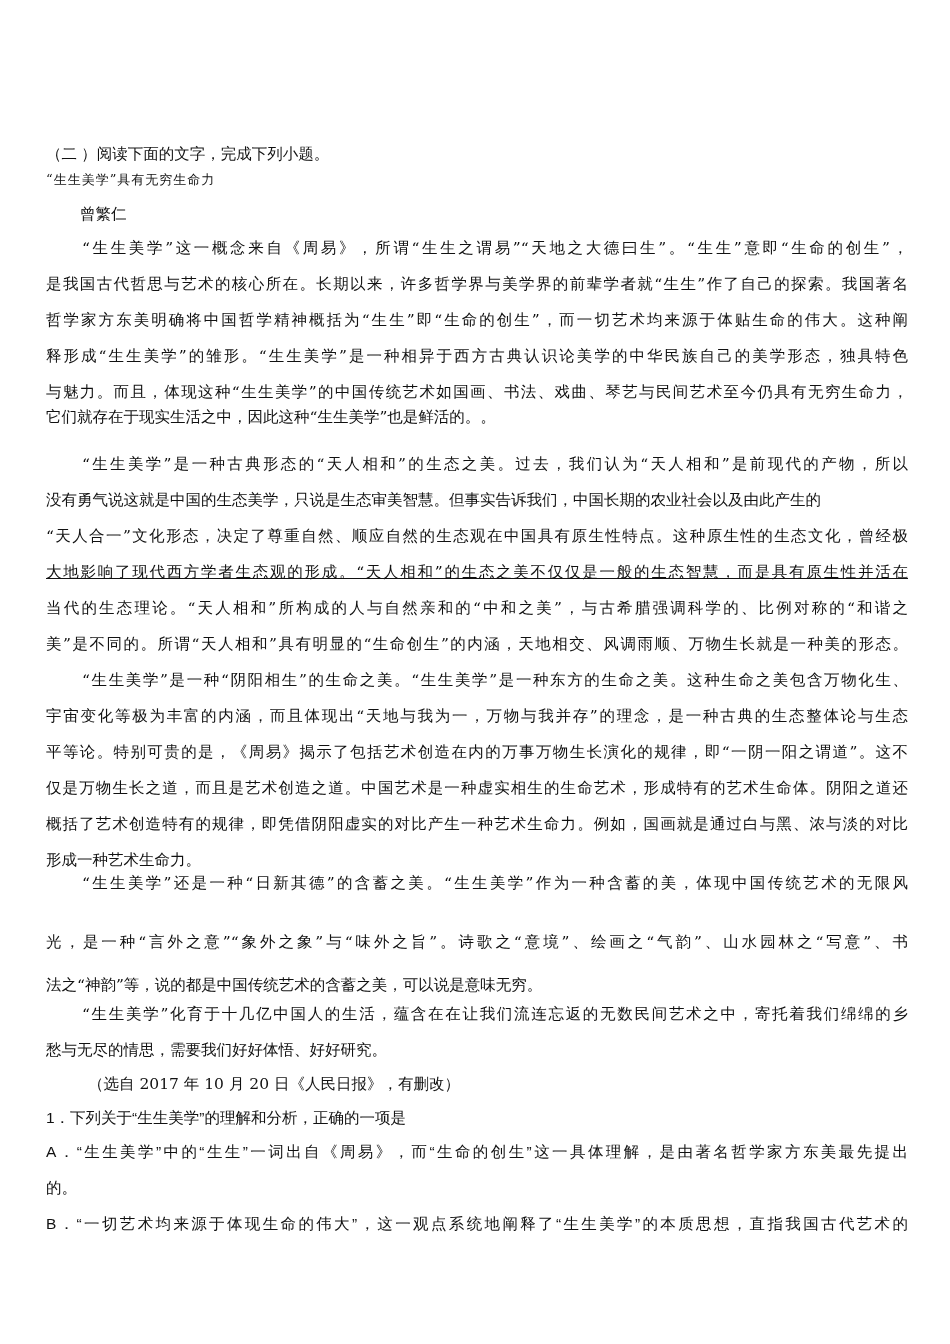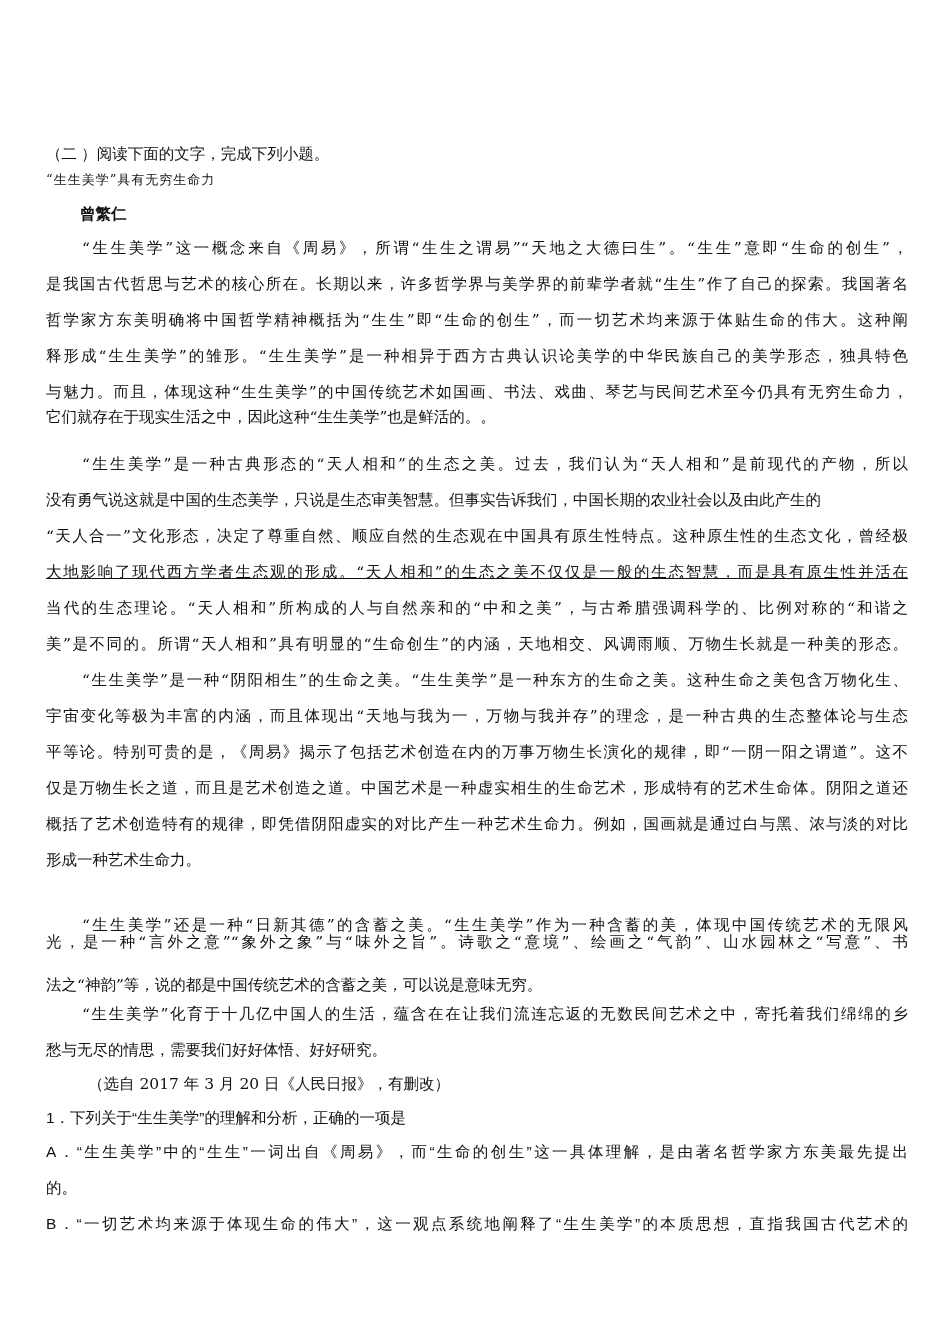--- a/index.html
+++ b/index.html
@@ -4,21 +4,21 @@
 <style>
   html, body { margin: 0; padding: 0; background: #ffffff; }
   body { width: 950px; height: 1344px; position: relative; overflow: hidden;
          font-family: "DejaVu Serif", "Liberation Serif", serif; color: #111; }
   .page { position: absolute; left: 0; top: 0; width: 950px; height: 1344px; }
   .line { position: absolute; left: 46px; white-space: nowrap; font-size: 15.5px; line-height: 20px; }
   .sans { font-family: "Liberation Sans", "DejaVu Sans", sans-serif; }
   .indent { left: 82px; }
   .indent-src { left: 88px; }
   .title { left: 46px; font-family: "DejaVu Serif", serif; font-size: 13px; letter-spacing: 1px; }
-  .author { left: 80px; font-weight: bold; }
+  .author { left: 80px; }
   .just { width: 862px; text-align-last: justify; text-align: justify; }
   .just-ind { width: 826px; text-align-last: justify; text-align: justify; }
 </style>
 </head>
 <body>
 
 <div class="page">
 
   <div class="line sans" style="top:144px;">（二 ）阅读下面的文字，完成下列小题。</div>
 
@@ -39,27 +39,27 @@
   <div class="line just" style="top:598px;">当代的生态理论。“天人相和”所构成的人与自然亲和的“中和之美”，与古希腊强调科学的、比例对称的“和谐之</div>
   <div class="line just" style="top:634px;">美”是不同的。所谓“天人相和”具有明显的“生命创生”的内涵，天地相交、风调雨顺、万物生长就是一种美的形态。</div>
 
   <div class="line indent just-ind" style="top:670px;">“生生美学”是一种“阴阳相生”的生命之美。“生生美学”是一种东方的生命之美。这种生命之美包含万物化生、</div>
   <div class="line just" style="top:706px;">宇宙变化等极为丰富的内涵，而且体现出“天地与我为一，万物与我并存”的理念，是一种古典的生态整体论与生态</div>
   <div class="line just" style="top:742px;">平等论。特别可贵的是，《周易》揭示了包括艺术创造在内的万事万物生长演化的规律，即“一阴一阳之谓道”。这不</div>
   <div class="line just" style="top:778px;">仅是万物生长之道，而且是艺术创造之道。中国艺术是一种虚实相生的生命艺术，形成特有的艺术生命体。阴阳之道还</div>
   <div class="line just" style="top:814px;">概括了艺术创造特有的规律，即凭借阴阳虚实的对比产生一种艺术生命力。例如，国画就是通过白与黑、浓与淡的对比</div>
   <div class="line" style="top:850px;">形成一种艺术生命力。</div>
 
-  <div class="line indent just-ind" style="top:915px;">“生生美学”还是一种“日新其德”的含蓄之美。“生生美学”作为一种含蓄的美，体现中国传统艺术的无限风</div>
+  <div class="line indent just-ind" style="top:873px;">“生生美学”还是一种“日新其德”的含蓄之美。“生生美学”作为一种含蓄的美，体现中国传统艺术的无限风</div>
   <div class="line just" style="top:932px;">光，是一种“言外之意”“象外之象”与“味外之旨”。诗歌之“意境”、绘画之“气韵”、山水园林之“写意”、书</div>
   <div class="line" style="top:968px;margin-top:7px;">法之“神韵”等，说的都是中国传统艺术的含蓄之美，可以说是意味无穷。</div>
 
   <div class="line indent just-ind" style="top:1004px;">“生生美学”化育于十几亿中国人的生活，蕴含在在让我们流连忘返的无数民间艺术之中，寄托着我们绵绵的乡</div>
   <div class="line" style="top:1040px;">愁与无尽的情思，需要我们好好体悟、好好研究。</div>
 
-  <div class="line indent-src" style="top:1074px;">（选自 2017 年 3 月 20 日《人民日报》，有删改）</div>
+  <div class="line indent-src" style="top:1074px;">（选自 2017 年 10 月 20 日《人民日报》，有删改）</div>
 
   <div class="line sans" style="top:1108px;">1．下列关于“生生美学”的理解和分析，正确的一项是</div>
   <div class="line sans just" style="top:1142px;">A．“生生美学”中的“生生”一词出自《周易》，而“生命的创生”这一具体理解，是由著名哲学家方东美最先提出</div>
   <div class="line sans" style="top:1178px;">的。</div>
   <div class="line sans just" style="top:1214px;">B．“一切艺术均来源于体现生命的伟大”，这一观点系统地阐释了“生生美学”的本质思想，直指我国古代艺术的</div>
 
 </div>
 
 </body></html>

